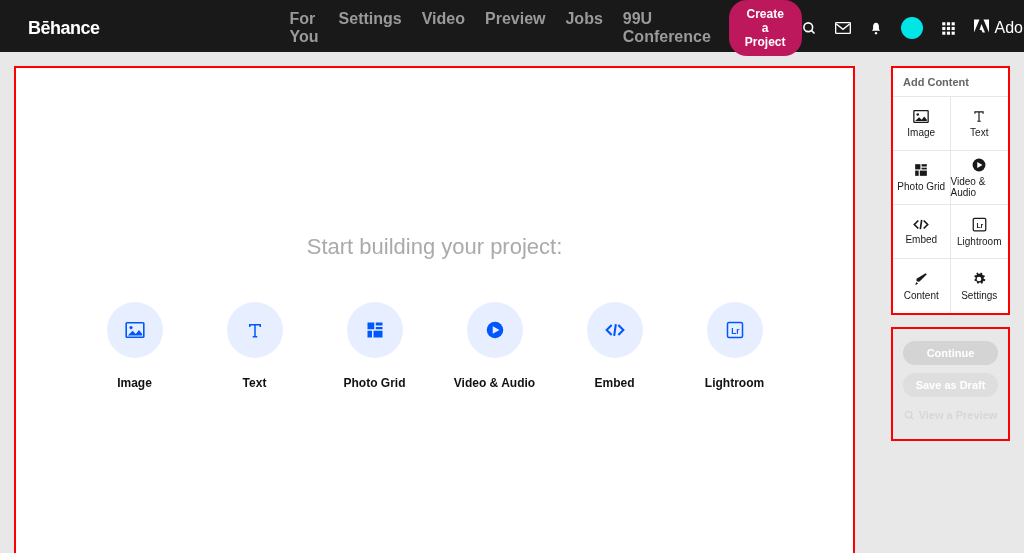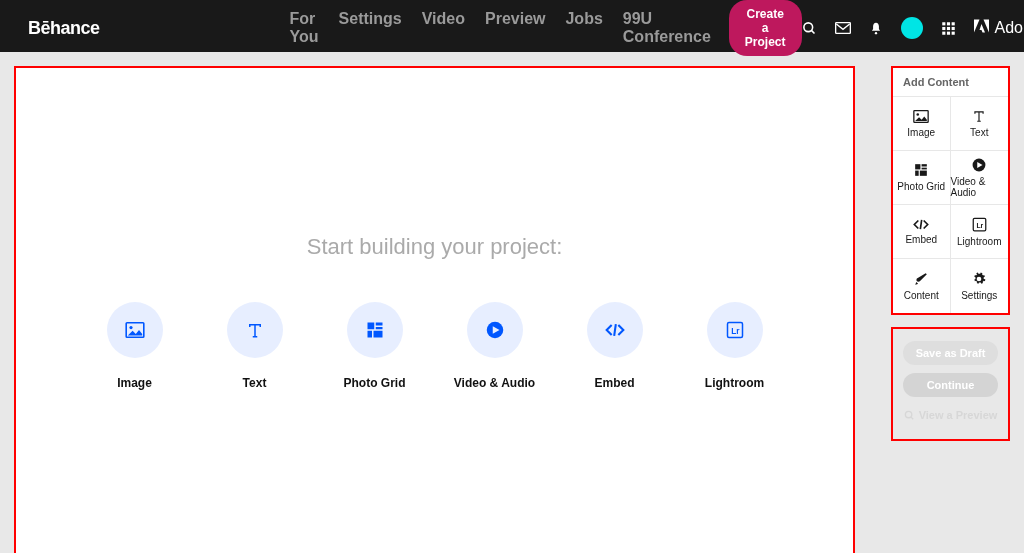--- a/index.html
+++ b/index.html
@@ -413,22 +413,22 @@
             <svg width="14" height="14" viewBox="0 0 24 24" fill="currentColor">
                 <path d="M12 8a4 4 0 100 8 4 4 0 000-8zm9 4l2 1-1 3-2-1a9 9 0 01-2 2l1 2-3 1-1-2a9 9 0 01-3 0l-1 2-3-1 1-2a9 9 0 01-2-2l-2 1-1-3 2-1a9 9 0 010-3l-2-1 1-3 2 1a9 9 0 012-2L7 2l3-1 1 2a9 9 0 013 0l1-2 3 1-1 2a9 9 0 012 2l2-1 1 3-2 1a9 9 0 010 3z"></path>
               </svg>
           </span>
           <span>Settings</span>
         </div>
       </div>
     </div>
 
     <div class="actions-panel">
+      <button class="pill pill-primary">Continue</button>
       <button class="pill pill-secondary">Save as Draft</button>
-      <button class="pill pill-primary">Continue</button>
       <div class="preview-link">
         <span>
           <svg width="11" height="11" viewBox="0 0 24 24" fill="none" stroke="currentColor" stroke-width="3">
               <circle cx="10" cy="10" r="7"></circle>
               <line x1="20" y1="20" x2="15" y2="15"></line>
             </svg>
         </span>
         <span>View a Preview</span>
       </div>
     </div>

